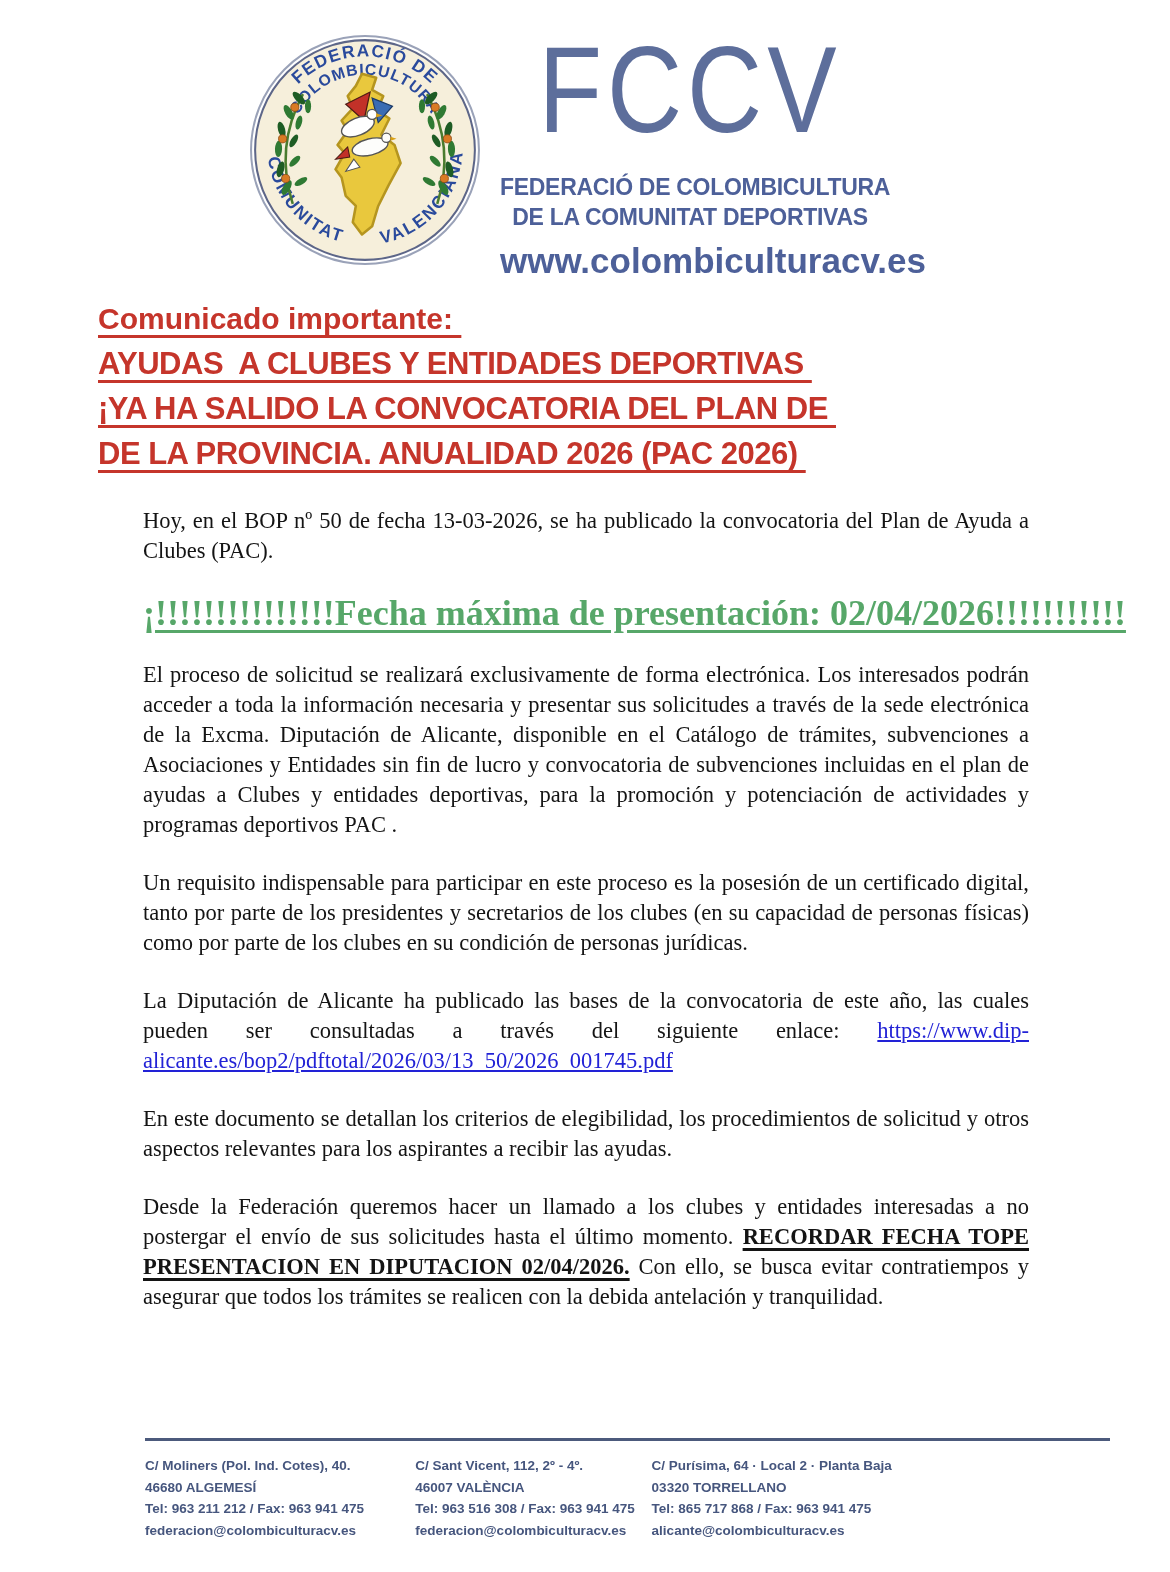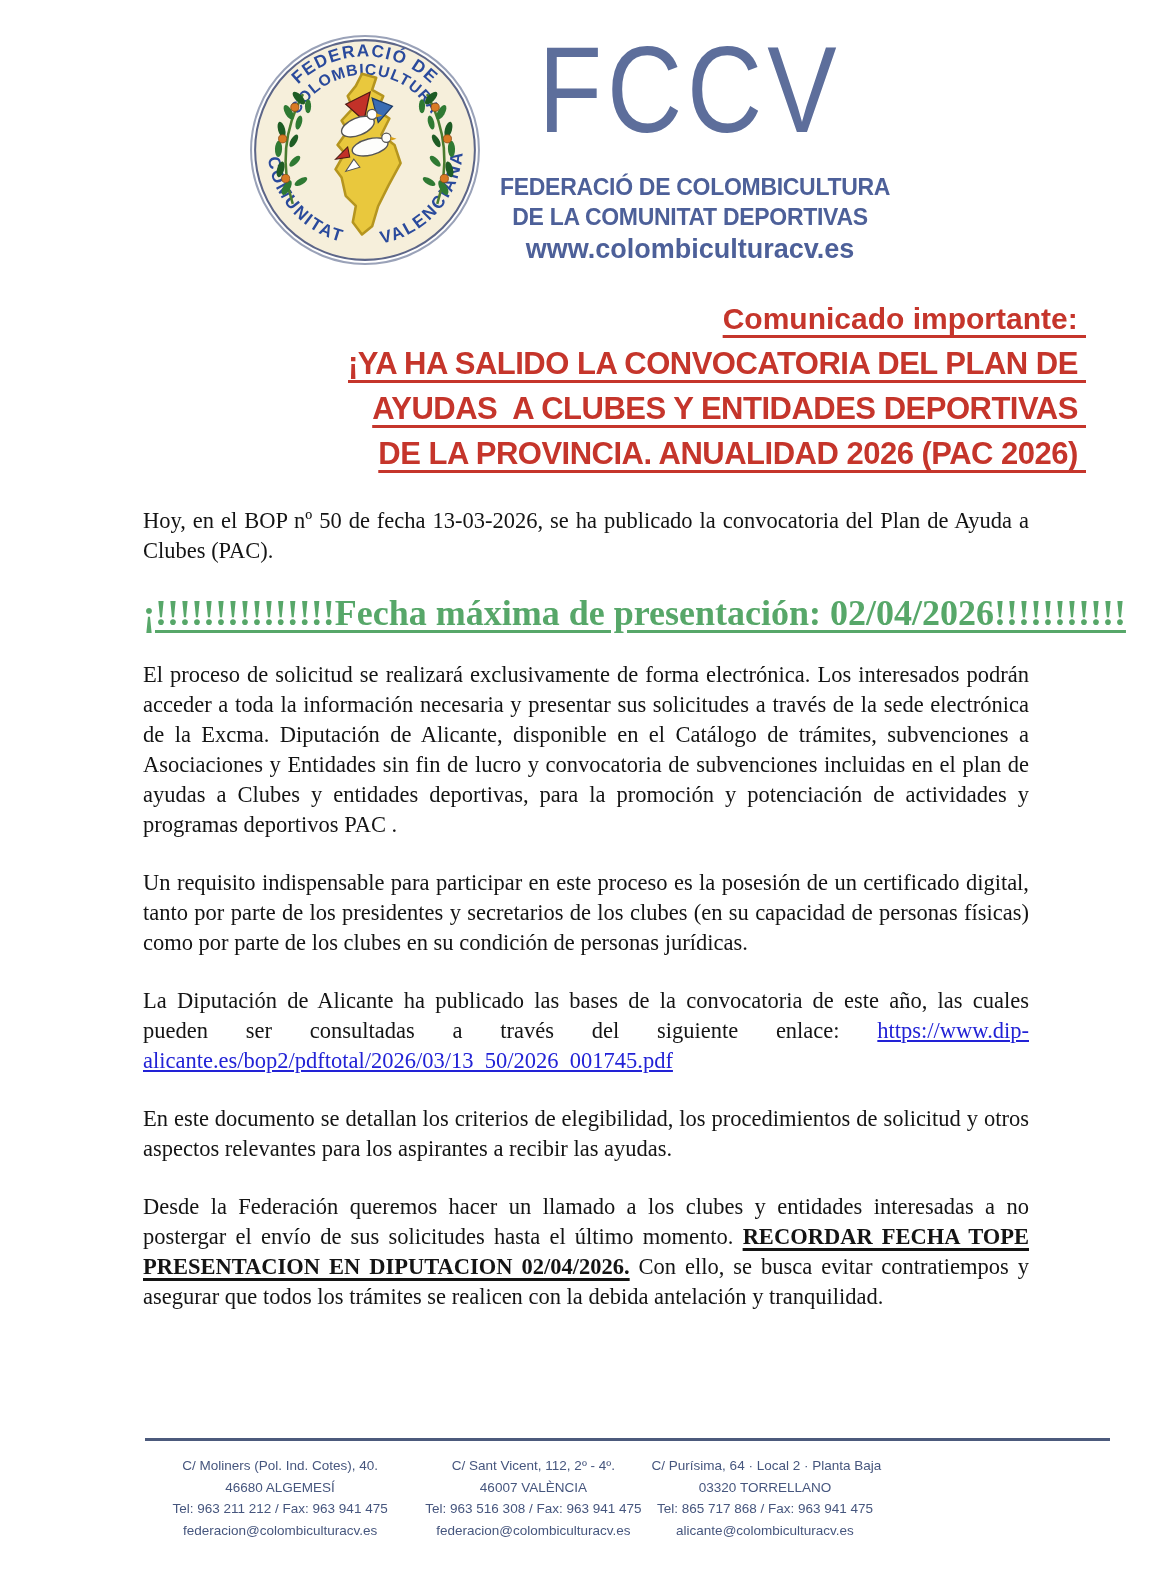--- a/index.html
+++ b/index.html
@@ -21,27 +21,27 @@
     white-space:nowrap;
   }
   .brand-org1,.brand-org2{
     font-family:"Liberation Sans", sans-serif;
     font-weight:bold;font-size:23px;line-height:30px;
     color:#4d6099;letter-spacing:-0.3px;white-space:nowrap;
   }
   .brand-org1{margin-top:40px;}
   .brand-web{
     font-family:"Liberation Sans", sans-serif;
-    font-weight:bold;font-size:27px;color:#4d6099;
-    margin-top:2px;white-space:nowrap;
+    font-weight:bold;font-size:35px;color:#4d6099;
+    margin-top:9px;white-space:nowrap;
   }
   
   .announce{
-    position:absolute;left:86px;top:299px;width:1000px;
-    text-align:right;
+    position:absolute;left:98px;top:299px;width:1000px;
+    text-align:left;
     font-family:"Liberation Sans", sans-serif;
     font-weight:bold;color:#c5352b;
   }
   .announce .t,.announce .l{
     white-space:pre-wrap;
     text-decoration:underline;
     text-decoration-thickness:3px;
     text-underline-offset:6px;
   }
   .announce .row{line-height:40px;}
@@ -75,21 +75,21 @@
     position:absolute;left:145px;top:1430px;width:965px;
     font-family:"Liberation Sans", sans-serif;color:#46567e;
   }
   .f-grid{display:grid;grid-template-columns:28% 24.5% 23.5% 24%;}
   .f-title{
     text-align:center;font-weight:bold;font-size:14.5px;
     letter-spacing:0.4px;color:#3f5076;white-space:nowrap;
   }
   .f-rule{height:3px;background:#4c5a7c;margin-top:8px;}
   .f-cols{margin-top:14px;}
-  .f-cell{text-align:center;font-size:13.5px;line-height:1.6;}
+  .f-cell{font-size:13.5px;line-height:1.6;font-weight:bold;}
   .f-line{white-space:nowrap;}
 </style>
 </head>
 <body>
 
 <div class="page">
 
   <div class="logo-wrap">
     <svg viewBox="0 0 230 230" width="234" height="234">
       <circle cx="115" cy="115" r="112" fill="#ffffff" stroke="#9aa2b8" stroke-width="2"></circle>
@@ -172,22 +172,22 @@
 
   <div class="brand">
     <div class="brand-acronym">FCCV</div>
     <div class="brand-org1">FEDERACIÓ DE COLOMBICULTURA</div>
     <div class="brand-org2">DE LA COMUNITAT DEPORTIVAS</div>
     <div class="brand-web">www.colombiculturacv.es</div>
   </div>
 
   <div class="announce">
     <div class="row"><span class="t">Comunicado importante: </span></div>
+    <div class="row"><span class="l">AYUDAS  A CLUBES Y ENTIDADES DEPORTIVAS </span></div>
     <div class="row"><span class="l">¡YA HA SALIDO LA CONVOCATORIA DEL PLAN DE </span></div>
-    <div class="row"><span class="l">AYUDAS  A CLUBES Y ENTIDADES DEPORTIVAS </span></div>
     <div class="row"><span class="l">DE LA PROVINCIA. ANUALIDAD 2026 (PAC 2026) </span></div>
   </div>
 
   <div class="bodytext">
     <p>Hoy, en el BOP nº 50 de fecha 13-03-2026, se ha publicado la convocatoria del Plan de Ayuda a Clubes (PAC).</p>
     <p class="deadline">¡!!!!!!!!!!!!!!!Fecha máxima de presentación: 02/04/2026!!!!!!!!!!!</p>
     <p>El proceso de solicitud se realizará exclusivamente de forma electrónica. Los interesados podrán acceder a toda la información necesaria y presentar sus solicitudes a través de la sede electrónica de la Excma. Diputación de Alicante, disponible en el Catálogo de trámites, subvenciones a Asociaciones y Entidades sin fin de lucro y convocatoria de subvenciones incluidas en el plan de ayudas a Clubes y entidades deportivas, para la promoción y potenciación de actividades y programas deportivos PAC .</p>
     <p>Un requisito indispensable para participar en este proceso es la posesión de un certificado digital, tanto por parte de los presidentes y secretarios de los clubes (en su capacidad de personas físicas) como por parte de los clubes en su condición de personas jurídicas.</p>
     <p>
       <span>La Diputación de Alicante ha publicado las bases de la convocatoria de este año, las cuales pueden ser consultadas a través del siguiente enlace:  </span><a class="link">https://www.dip-alicante.es/bop2/pdftotal/2026/03/13_50/2026_001745.pdf</a>

